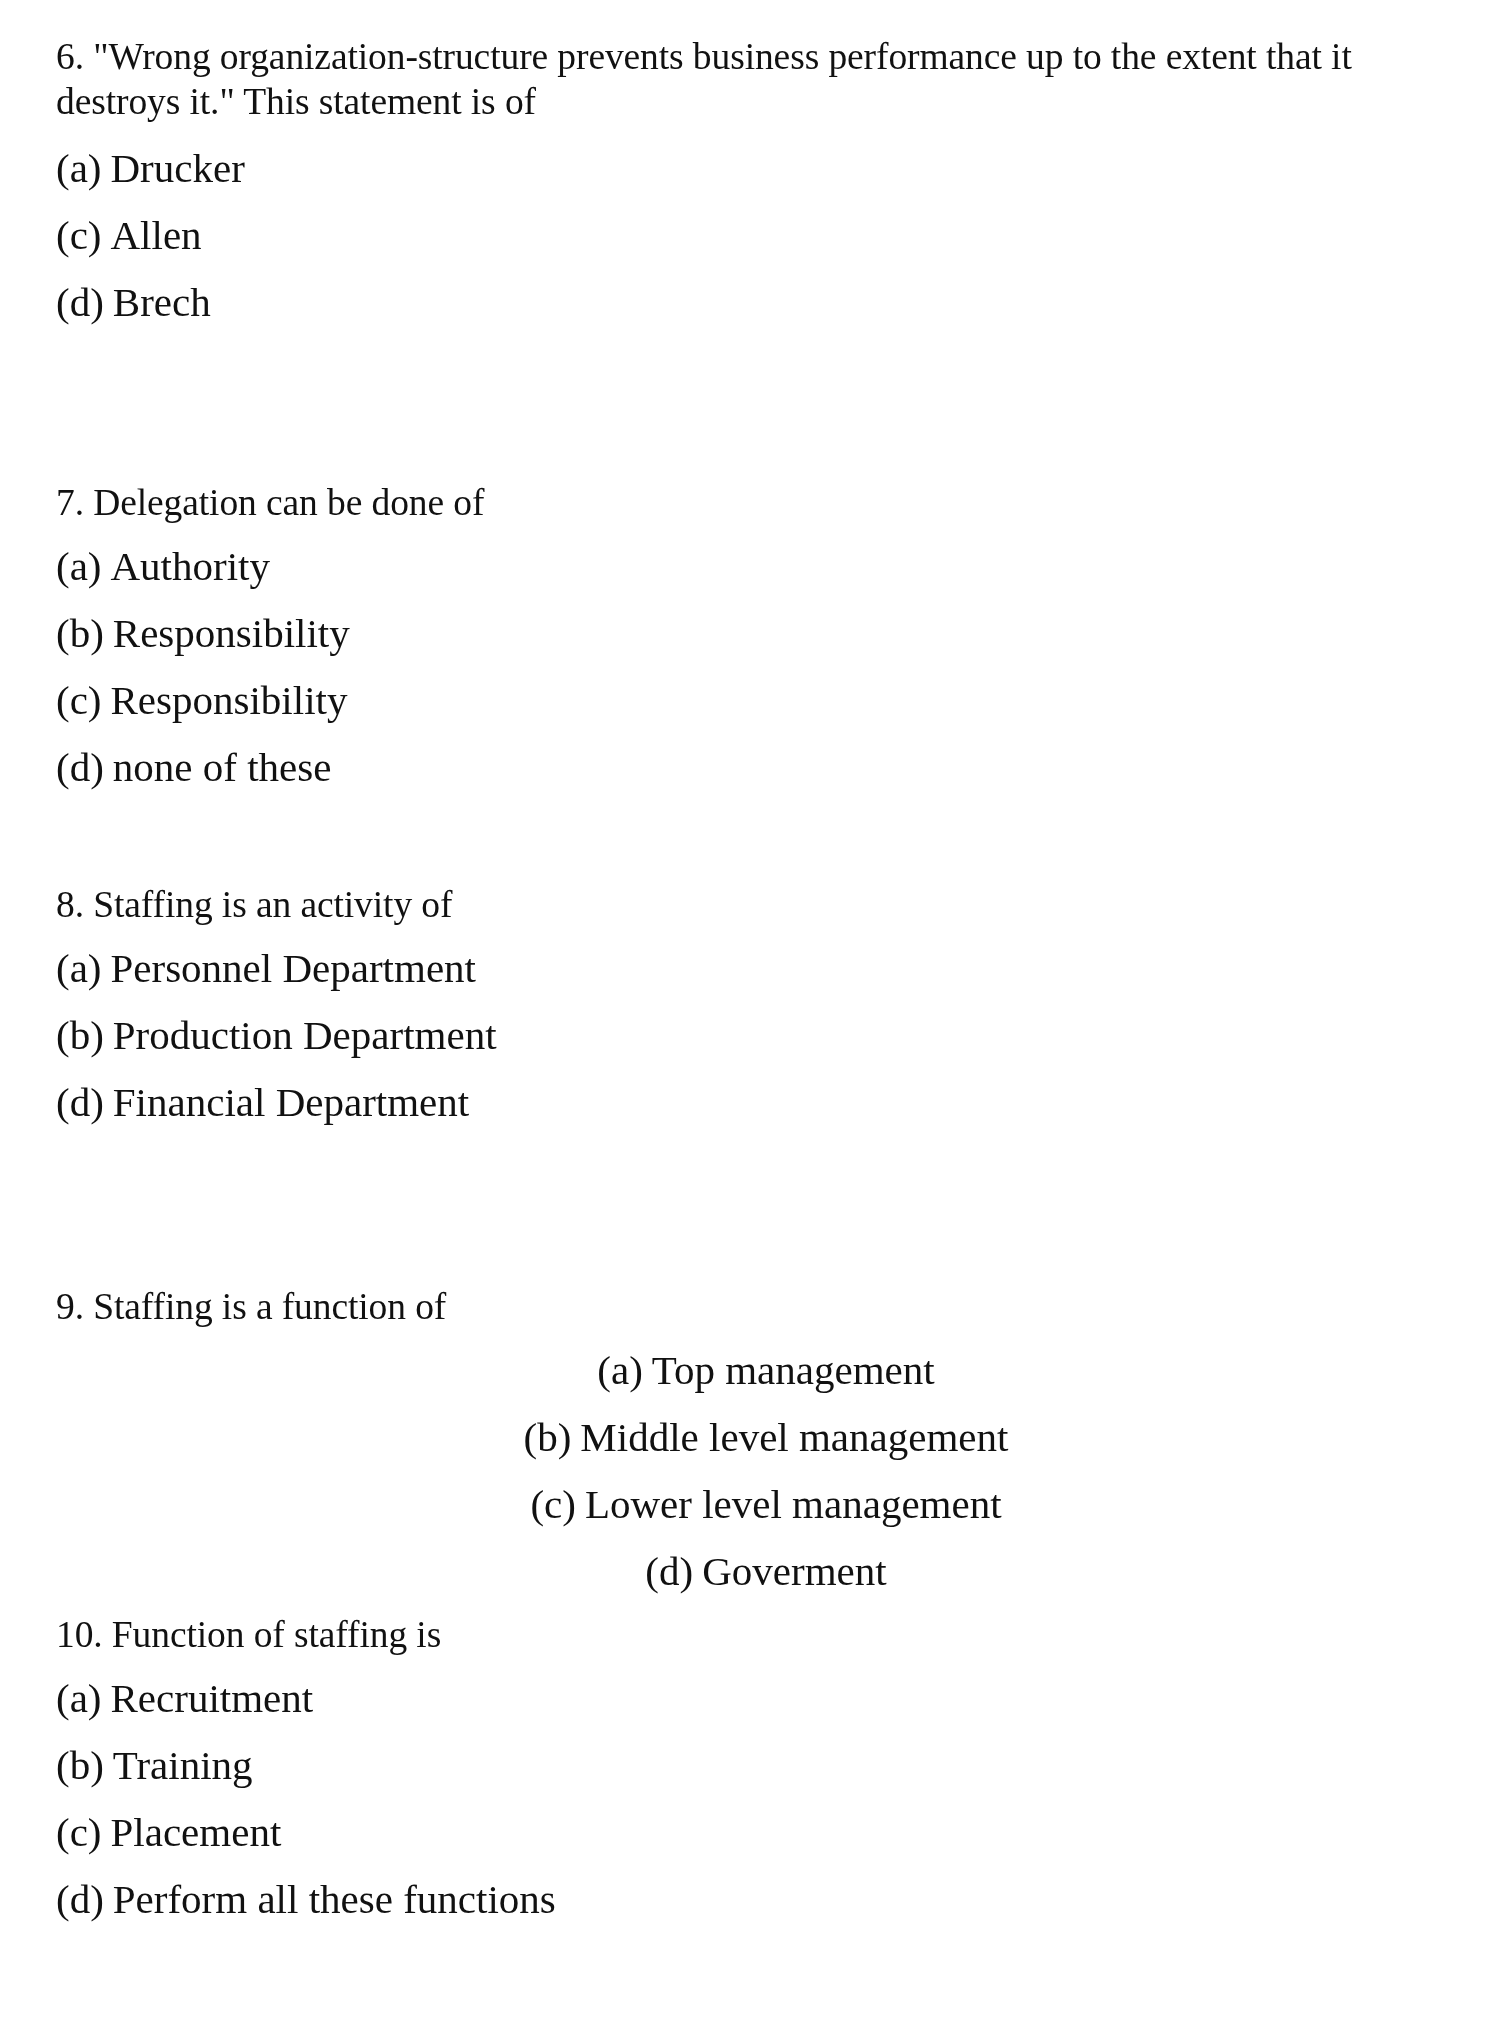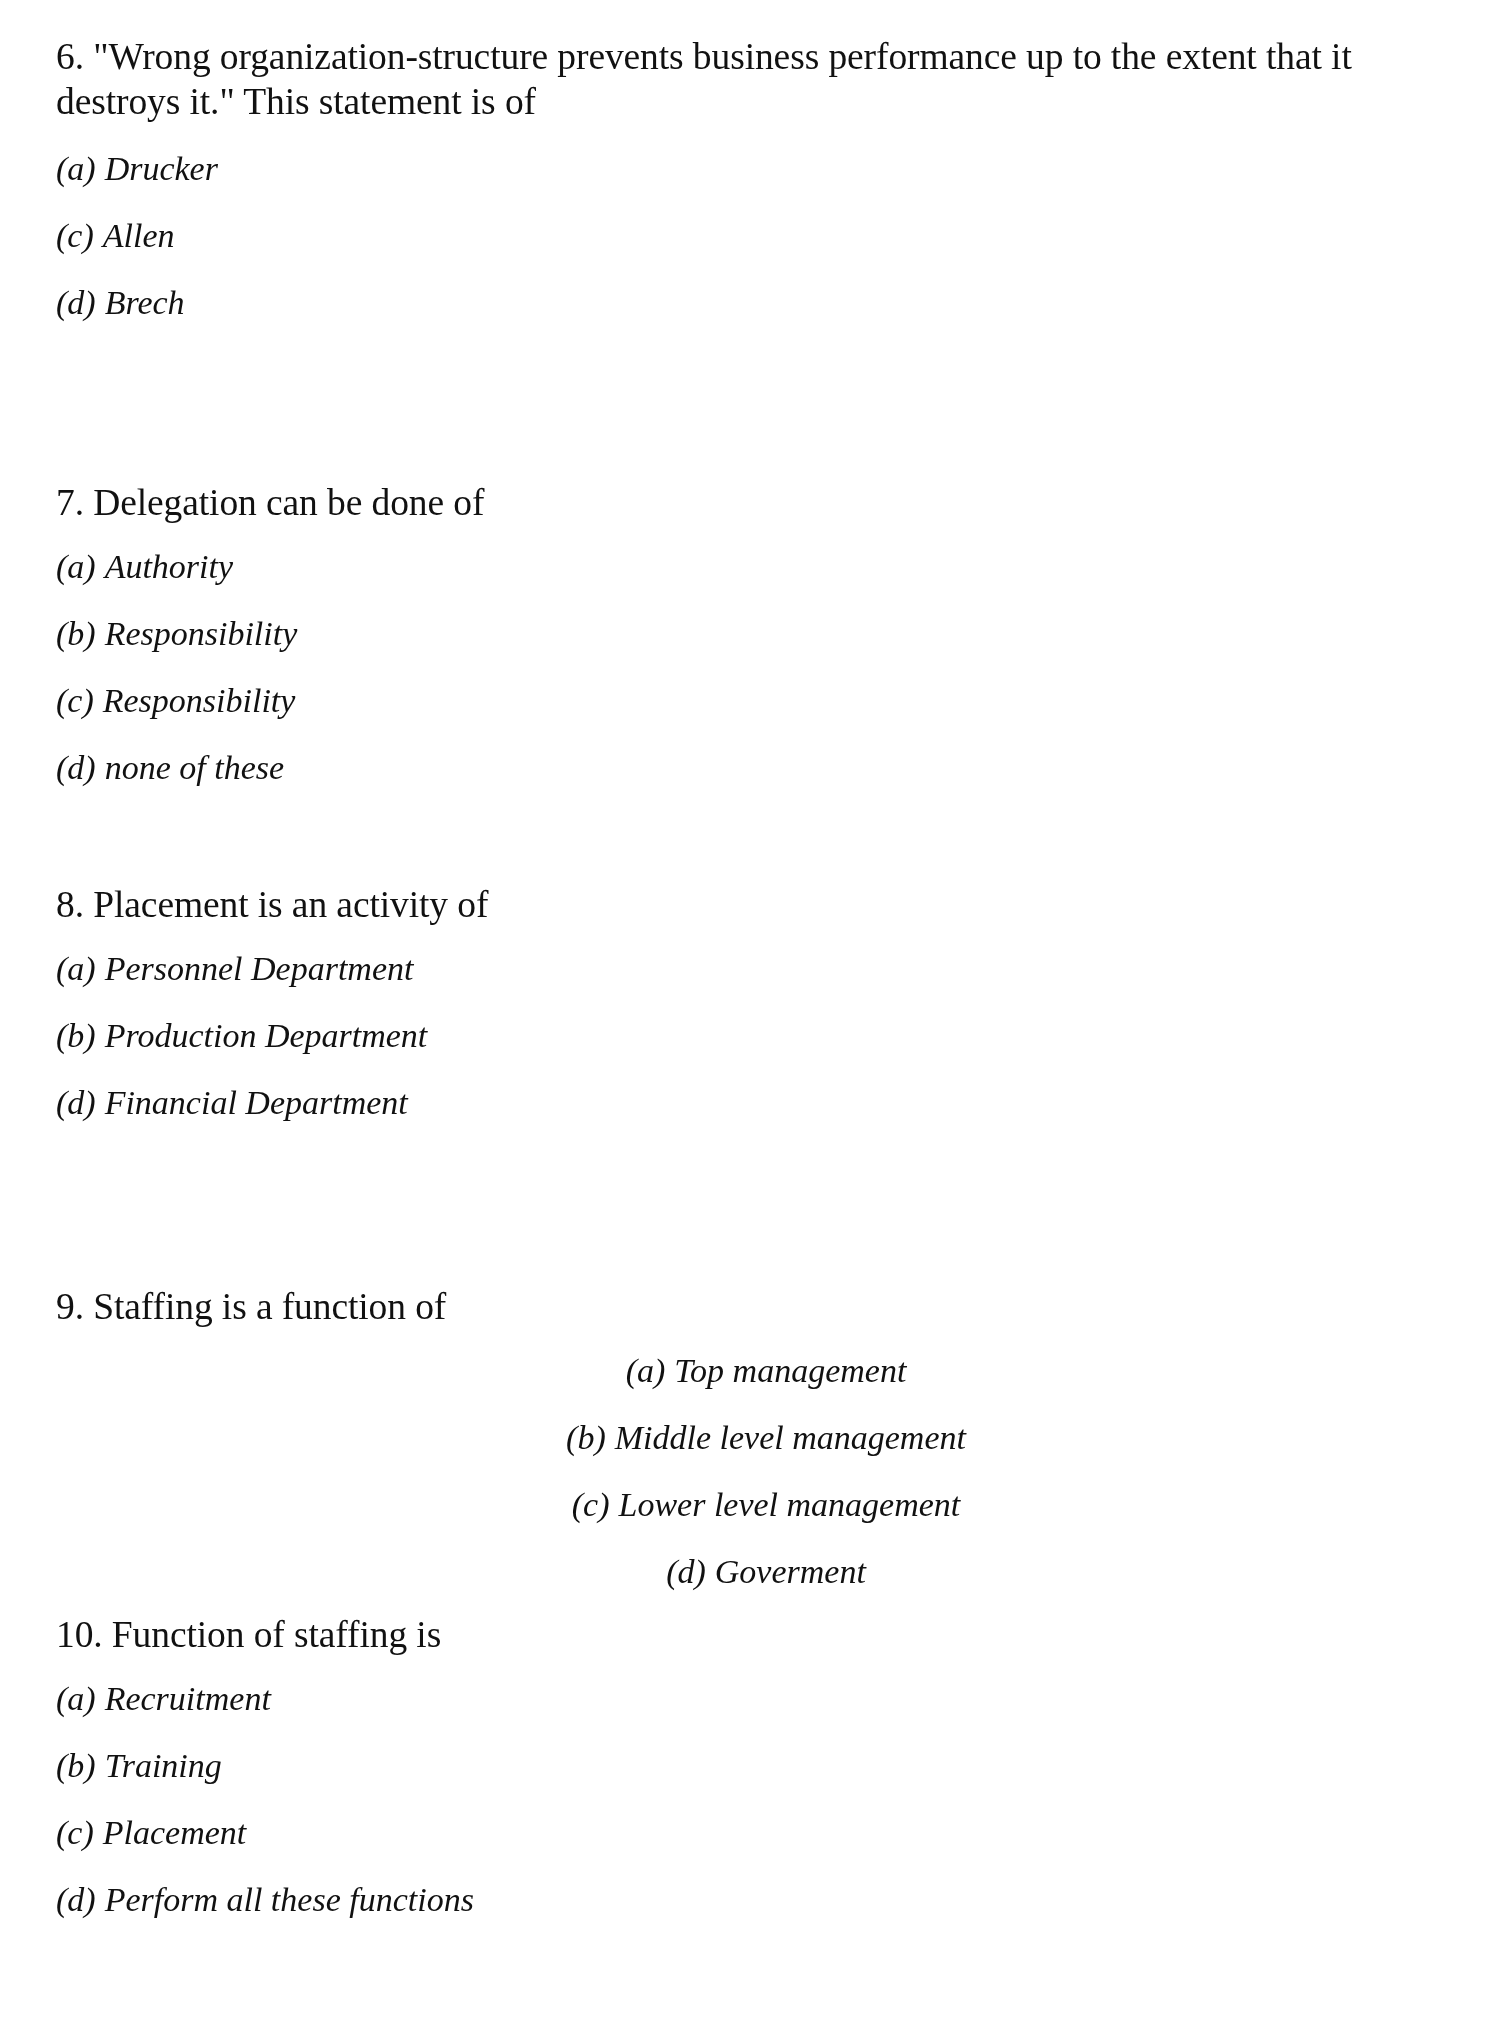--- a/index.html
+++ b/index.html
@@ -33,25 +33,24 @@
       margin: 0;
       white-space: normal;
       letter-spacing: -0.1px;
     }
     .options {
       list-style: none;
       margin: 0;
       padding: 0;
     }
     .option {
-      font-size: 34px;
+      font-size: 41px;
       line-height: 67px;
       height: 67px;
       white-space: nowrap;
-      font-style: italic;
     }
     .option .label { margin-right: 9px; }
   </style>
 </head>
 <body>
 
 <div class="page">
 
   <div class="question" style="top:34px;">
     <p class="q-text"><span>6.</span> <span>"Wrong organization-structure prevents business performance up to the extent that it destroys it." This statement is of</span></p>
@@ -66,21 +65,21 @@
     <p class="q-text"><span>7.</span> <span>Delegation can be done of</span></p>
     <ul class="options" style="margin-top:8px;">
       <li class="option"><span class="label">(a)</span><span>Authority</span></li>
       <li class="option"><span class="label">(b)</span><span>Responsibility</span></li>
       <li class="option"><span class="label">(c)</span><span>Responsibility</span></li>
       <li class="option"><span class="label">(d)</span><span>none of these</span></li>
     </ul>
   </div>
 
   <div class="question" style="top:882px;">
-    <p class="q-text"><span>8.</span> <span>Placement is an activity of</span></p>
+    <p class="q-text"><span>8.</span> <span>Staffing is an activity of</span></p>
     <ul class="options" style="margin-top:8px;">
       <li class="option"><span class="label">(a)</span><span>Personnel Department</span></li>
       <li class="option"><span class="label">(b)</span><span>Production Department</span></li>
       <li class="option"><span class="label">(d)</span><span>Financial Department</span></li>
     </ul>
   </div>
 
   <div class="question" style="top:1284px;">
     <p class="q-text"><span>9.</span> <span>Staffing is a function of</span></p>
     <ul class="options" style="margin-top:8px;text-align:center;">

